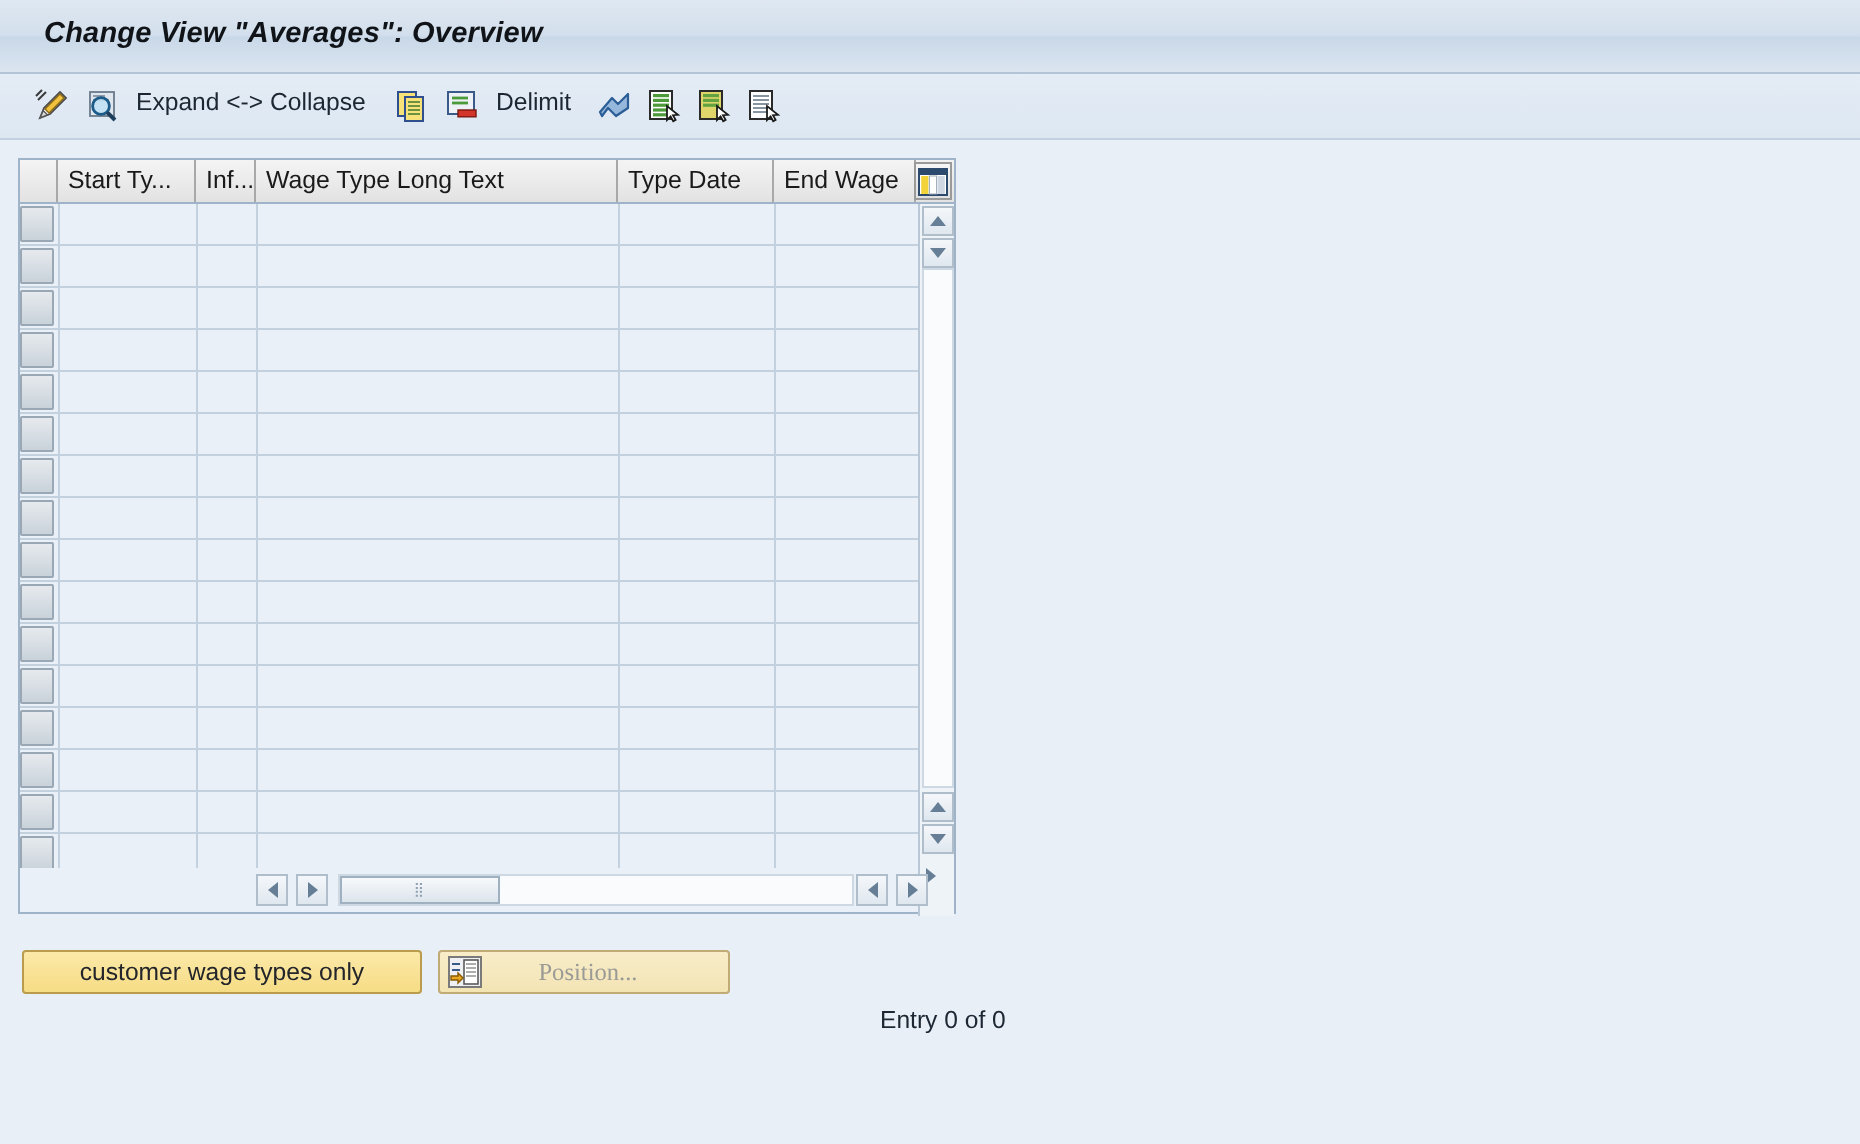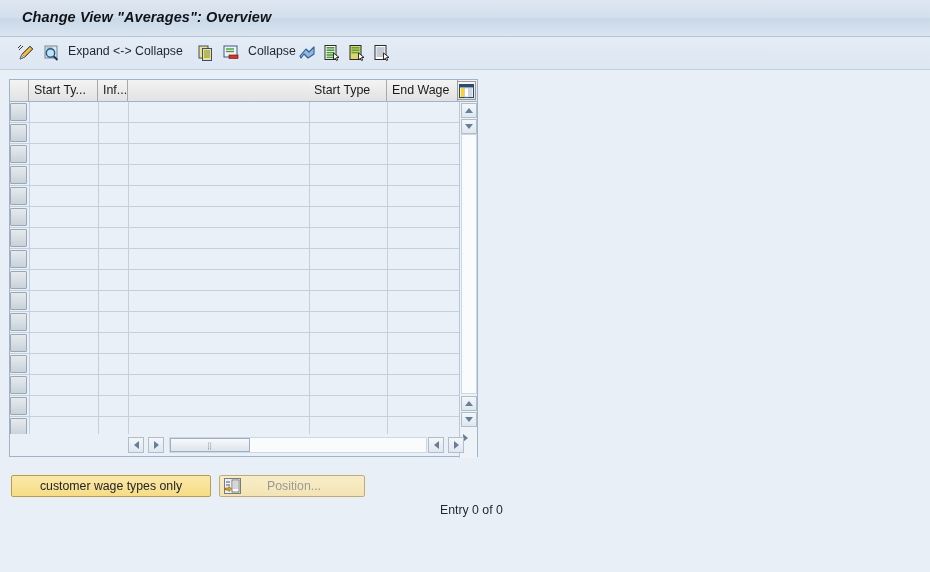--- a/index.html
+++ b/index.html
@@ -236,20 +236,21 @@
     position:absolute; left:4px; top:2px;
     width:17px; height:16px;
   }
   .btn-pos .pos-text {
     width: 100%;
     text-align: center;
     padding-left: 4px;
     font-size: 12.3px;
     color: #9a9a96;
     white-space: nowrap;
+    font-family: Liberation Serif, serif;
   }
   .entry-text {
     position: absolute;
     left: 440px; top: 479px;
     font-size: 12.3px;
     color: #1c2733;
     white-space: nowrap;
     margin-top: 24px;
   }
 </style>
@@ -302,21 +303,21 @@
       <svg width="18" height="18" viewBox="0 0 18 18">
         <rect x="2" y="2" width="13" height="11" fill="#eef2f6" stroke="#3a5a8a" stroke-width="1"></rect>
         <g stroke="#4d9a3a" stroke-width="1.4">
           <line x1="4" y1="5" x2="12" y2="5"></line>
             <line x1="4" y1="7.5" x2="12" y2="7.5"></line>
         </g>
         <rect x="7" y="11" width="9" height="3.4" fill="#d4352a" stroke="#7a1810" stroke-width="0.7"></rect>
       </svg>
     </div>
 
-    <div class="tb-label" style="left:248px;">Collapse</div>
+    <div class="tb-label" style="left:248px;">Delimit</div>
 
     <div class="tb-item" style="left:297px; width:20px;">
       <svg width="18" height="18" viewBox="0 0 18 18">
         <path d="M2 12 L8 5 L11 8 L16 3 L16 10 L10 14 L6 10 L3 14 Z" fill="#5a8ec8" fill-opacity="0.55" stroke="#2b5d96" stroke-width="1.1" stroke-linejoin="round"></path>
       </svg>
     </div>
 
     <div class="tb-item" style="left:322px; width:20px;">
       <svg width="18" height="18" viewBox="0 0 18 18">
         <rect x="2" y="1.5" width="11" height="14" fill="#ffffff" stroke="#2a2a2a" stroke-width="1"></rect>
@@ -358,21 +359,22 @@
     </div>
   </div>
 
 
   <div class="tableframe">
 
     <div class="thead">
       <div class="th corner" style="left:0px; width:19px;"></div>
       <div class="th" style="left:19px; width:69px;">Start Ty...</div>
       <div class="th" style="left:88px; width:30px;">Inf...</div>
-      <div class="th" style="left:299px; width:78px;">Start Type</div>
+      <div class="th" style="left:118px; width:181px;">Wage Type Long Text</div>
+      <div class="th" style="left:299px; width:78px;">Type Date</div>
       <div class="th" style="left:377px; width:71px;">End Wage</div>
 
       <div class="cfg-btn">
         <svg width="15" height="14" viewBox="0 0 15 14">
           <rect x="0.5" y="0.5" width="14" height="13" fill="#ffffff" stroke="#2c4a6e" stroke-width="1"></rect>
           <rect x="0.5" y="0.5" width="14" height="3" fill="#2c4a6e"></rect>
           <rect x="1.6" y="4" width="3.6" height="9" fill="#f2d43a"></rect>
           <rect x="5.7" y="4" width="3.6" height="9" fill="#ffffff" stroke="#9aa7b4" stroke-width="0.5"></rect>
           <rect x="9.8" y="4" width="3.6" height="9" fill="#cfd8e2"></rect>
         </svg>

